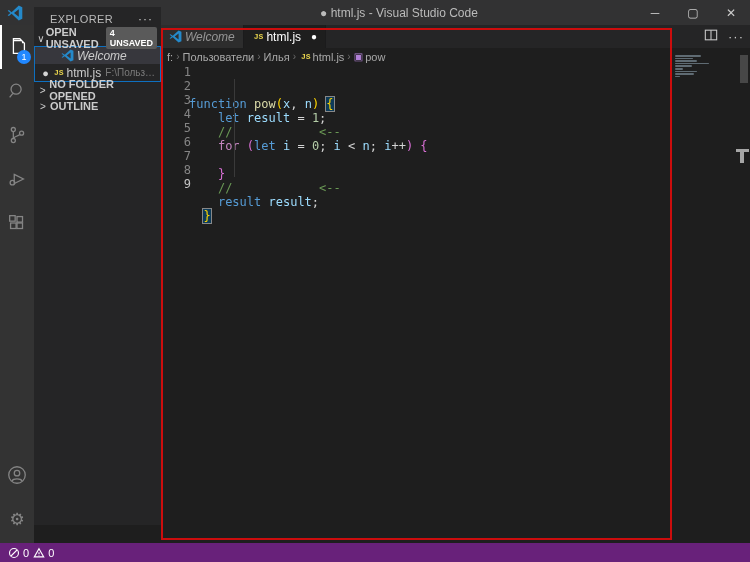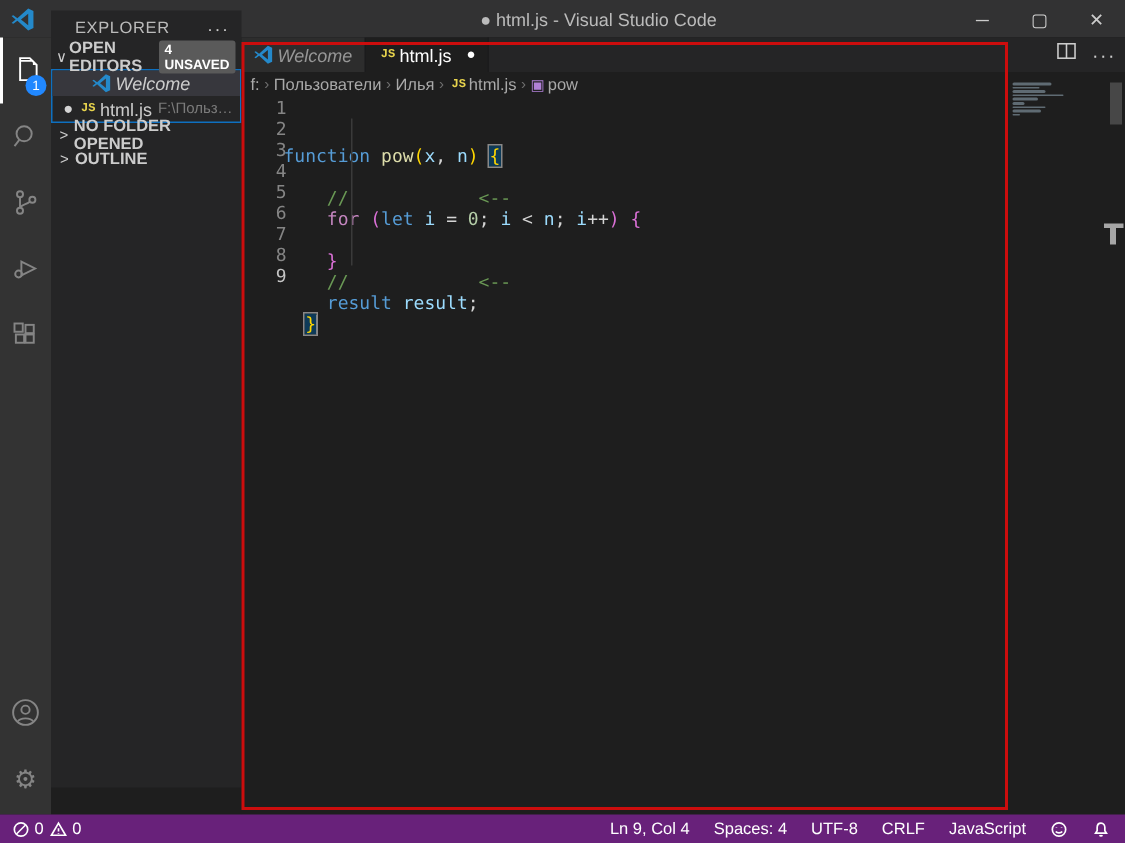--- a/index.html
+++ b/index.html
@@ -170,21 +170,21 @@
     </div>
   </div>
 
   <div class="sidebar">
     <div class="sb-title">
       <span>EXPLORER</span>
       <span class="more">···</span>
     </div>
     <div class="sb-section">
       <span class="chev">∨</span>
-      <span>OPEN EDITORS</span>
+      <span>OPEN UNSAVED</span>
       <span class="sb-badge">4 UNSAVED</span>
     </div>
     <div class="oe-list">
       <div class="oe-row selected">
         <span class="spacer"></span>
         <svg class="mini-logo" viewBox="0 0 16 16">
           <path fill="#2489ca" d="M11.8 0.6 L4.6 7.2 L1.9 5.1 L0.7 5.7 L3.4 8 L0.7 10.3 L1.9 10.9 L4.6 8.8 L11.8 15.4 L15.3 13.7 L15.3 2.3 Z M11.8 4.2 L11.8 11.8 L7 8 Z"></path>
         </svg>
         <span class="oe-label italic">Welcome</span>
       </div>
@@ -248,21 +248,21 @@
       </span>
       <span class="bc-sep">›</span>
       <span class="bc-item">
         <span class="method-icon bc-icon">▣</span>
         <span>pow</span>
       </span>
     </div>
 
     <div class="code" id="code-area">
         <div class="code-line"><span class="ln">1</span><span class="line-text"><span class="tk-kw">function</span><span class="tk-pl"> </span><span class="tk-fn">pow</span><span class="tk-b1">(</span><span class="tk-vr">x</span><span class="tk-pl">, </span><span class="tk-vr">n</span><span class="tk-b1">)</span><span class="tk-pl"> </span><span class="tk-bm">{</span></span></div>
-        <div class="code-line"><span class="ln">2</span></div>
+        <div class="code-line"><span class="ln">2</span><span class="line-text"><span class="tk-pl">    </span><span class="tk-kw">let</span><span class="tk-pl"> </span><span class="tk-vr">result</span><span class="tk-pl"> = </span><span class="tk-num">1</span><span class="tk-pl">;</span></span></div>
         <div class="code-line"><span class="ln">3</span><span class="line-text"><span class="tk-pl">    </span><span class="tk-cm">//            &lt;--</span></span></div>
         <div class="code-line"><span class="ln">4</span><span class="line-text"><span class="tk-pl">    </span><span class="tk-ct">for</span><span class="tk-pl"> </span><span class="tk-b2">(</span><span class="tk-kw">let</span><span class="tk-pl"> </span><span class="tk-vr">i</span><span class="tk-pl"> = </span><span class="tk-num">0</span><span class="tk-pl">; </span><span class="tk-vr">i</span><span class="tk-pl"> &lt; </span><span class="tk-vr">n</span><span class="tk-pl">; </span><span class="tk-vr">i</span><span class="tk-pl">++</span><span class="tk-b2">)</span><span class="tk-pl"> </span><span class="tk-b2">{</span></span></div>
         <div class="code-line"><span class="ln">5</span></div>
         <div class="code-line"><span class="ln">6</span><span class="line-text"><span class="tk-pl">    </span><span class="tk-b2">}</span></span></div>
         <div class="code-line"><span class="ln">7</span><span class="line-text"><span class="tk-pl">    </span><span class="tk-cm">//            &lt;--</span></span></div>
         <div class="code-line"><span class="ln">8</span><span class="line-text"><span class="tk-pl">    </span><span class="tk-kw">result</span><span class="tk-pl"> </span><span class="tk-vr">result</span><span class="tk-pl">;</span></span></div>
         <div class="code-line"><span class="ln active">9</span><span class="line-text"><span class="tk-pl">  </span><span class="tk-bm">}</span><span class="cursor"></span></span></div>
       </div>
     <div class="indent-guide"></div>
 
@@ -298,36 +298,15 @@
       <span class="stat">
         <span class="sb-ico">
           <svg viewBox="0 0 14 14">
               <path d="M7 2 L12.5 11.5 L1.5 11.5 Z"></path>
               <path d="M7 6 v2.5 M7 10 v0.5"></path>
             </svg>
         </span>
         <span>0</span>
       </span>
     </div>
-    <div class="sb-right" id="status-right">
-        <span class="sb-item">Ln 9, Col 4</span>
-        <span class="sb-item">Spaces: 4</span>
-        <span class="sb-item">UTF-8</span>
-        <span class="sb-item">CRLF</span>
-        <span class="sb-item">JavaScript</span>
-
-      <span class="sb-ico">
-        <svg viewBox="0 0 14 14">
-            <circle cx="7" cy="7" r="5.2"></circle>
-            <path d="M4.5 8.5 C5.5 10 8.5 10 9.5 8.5"></path>
-            <path d="M5 5.5 v0.4 M9 5.5 v0.4"></path>
-          </svg>
-      </span>
-      <span class="sb-ico">
-        <svg viewBox="0 0 14 14">
-            <path d="M7 2 C5 2 4 3.6 4 5.5 L4 8 L2.8 9.8 L11.2 9.8 L10 8 L10 5.5 C10 3.6 9 2 7 2 Z"></path>
-            <path d="M6 11.4 C6.3 12.2 7.7 12.2 8 11.4"></path>
-          </svg>
-      </span>
-    </div>
   </div>
 
 </div>
 
 </body></html>

